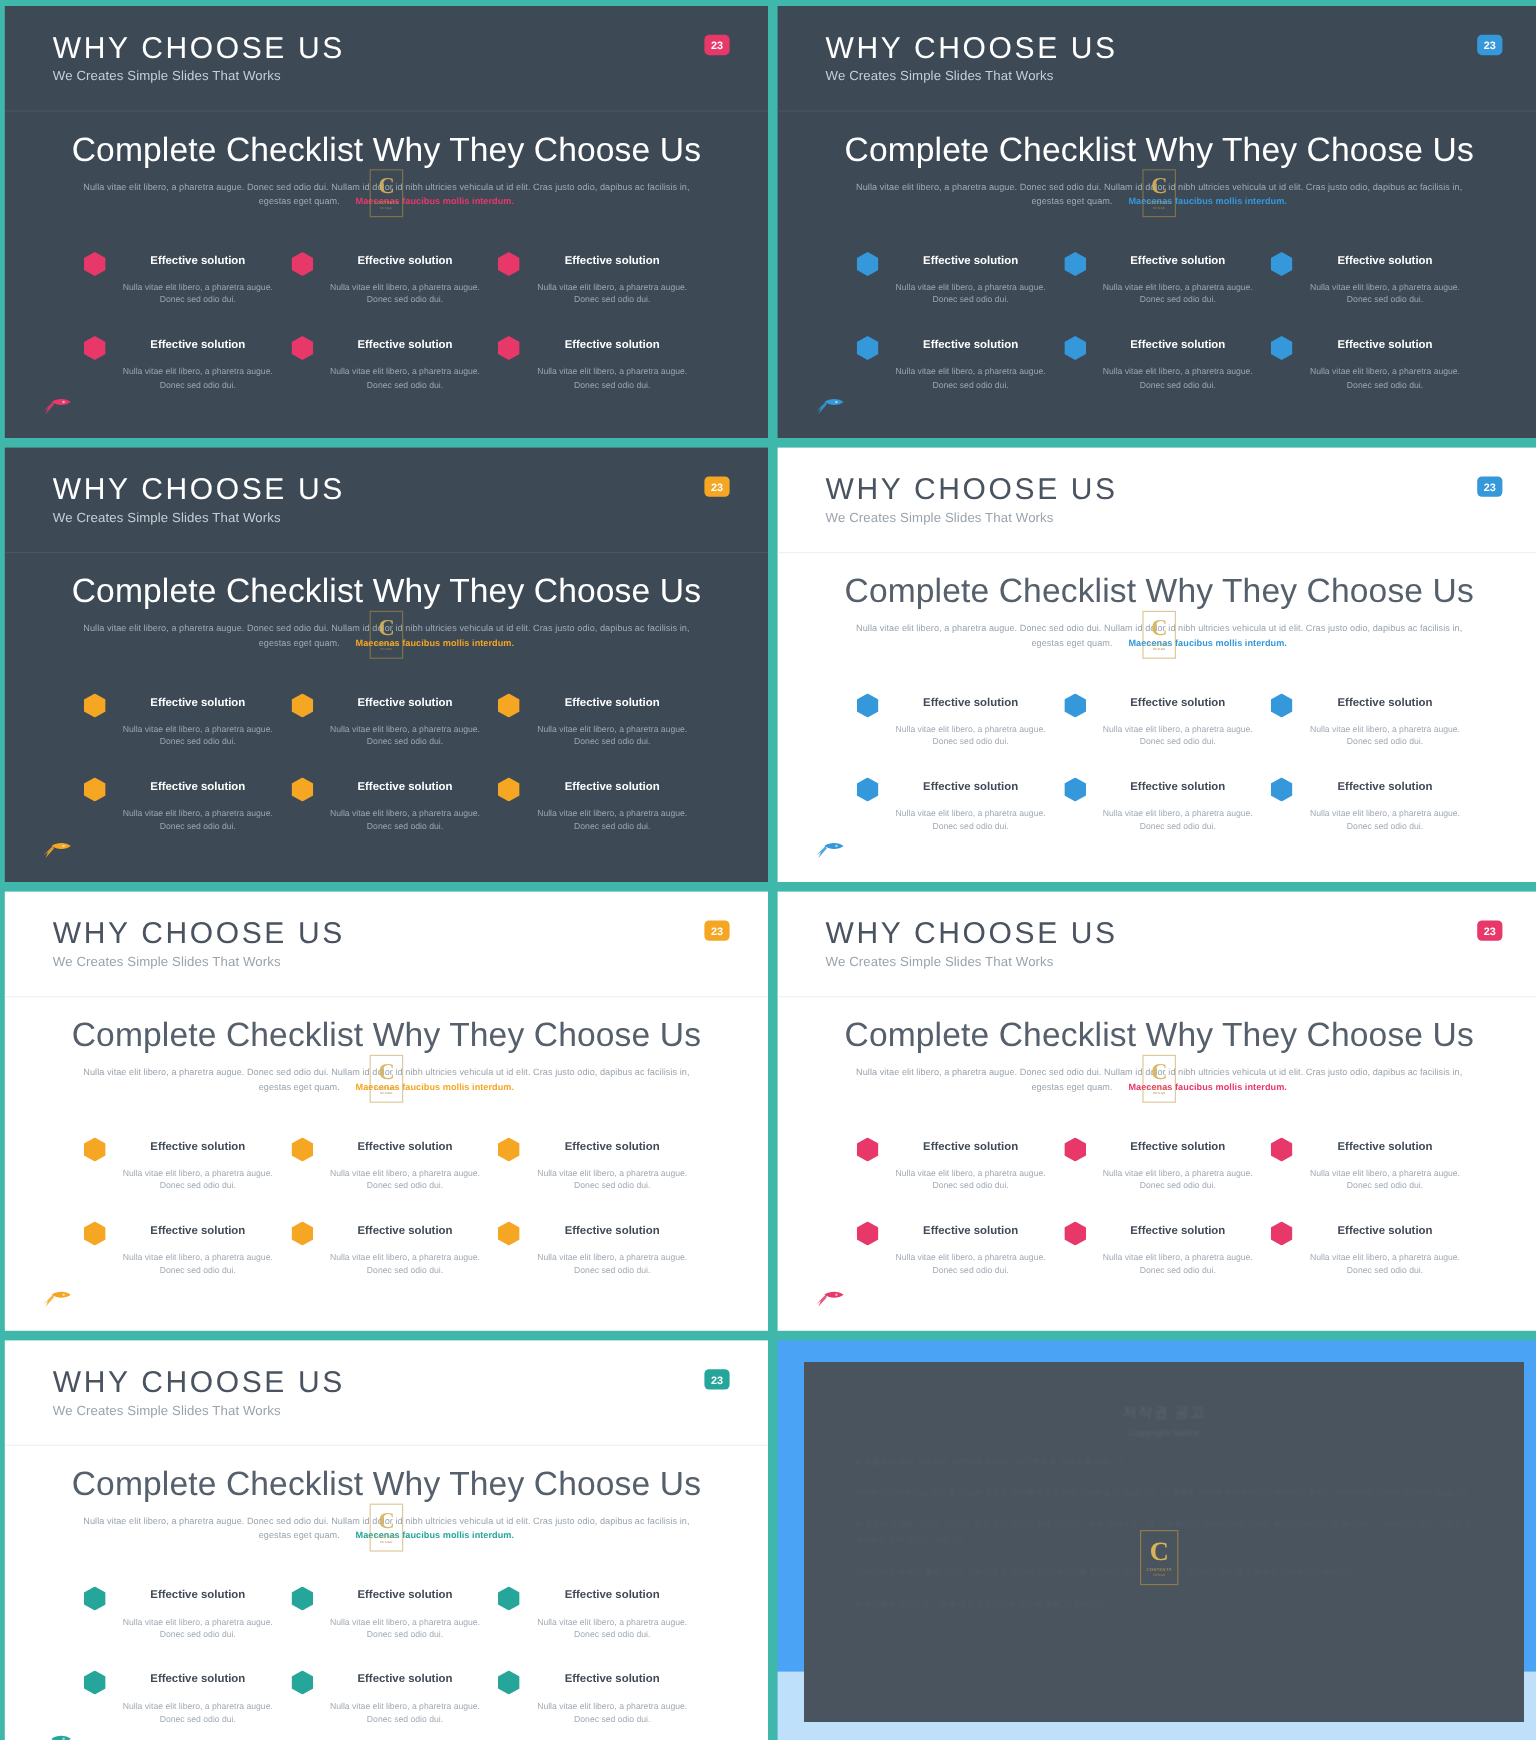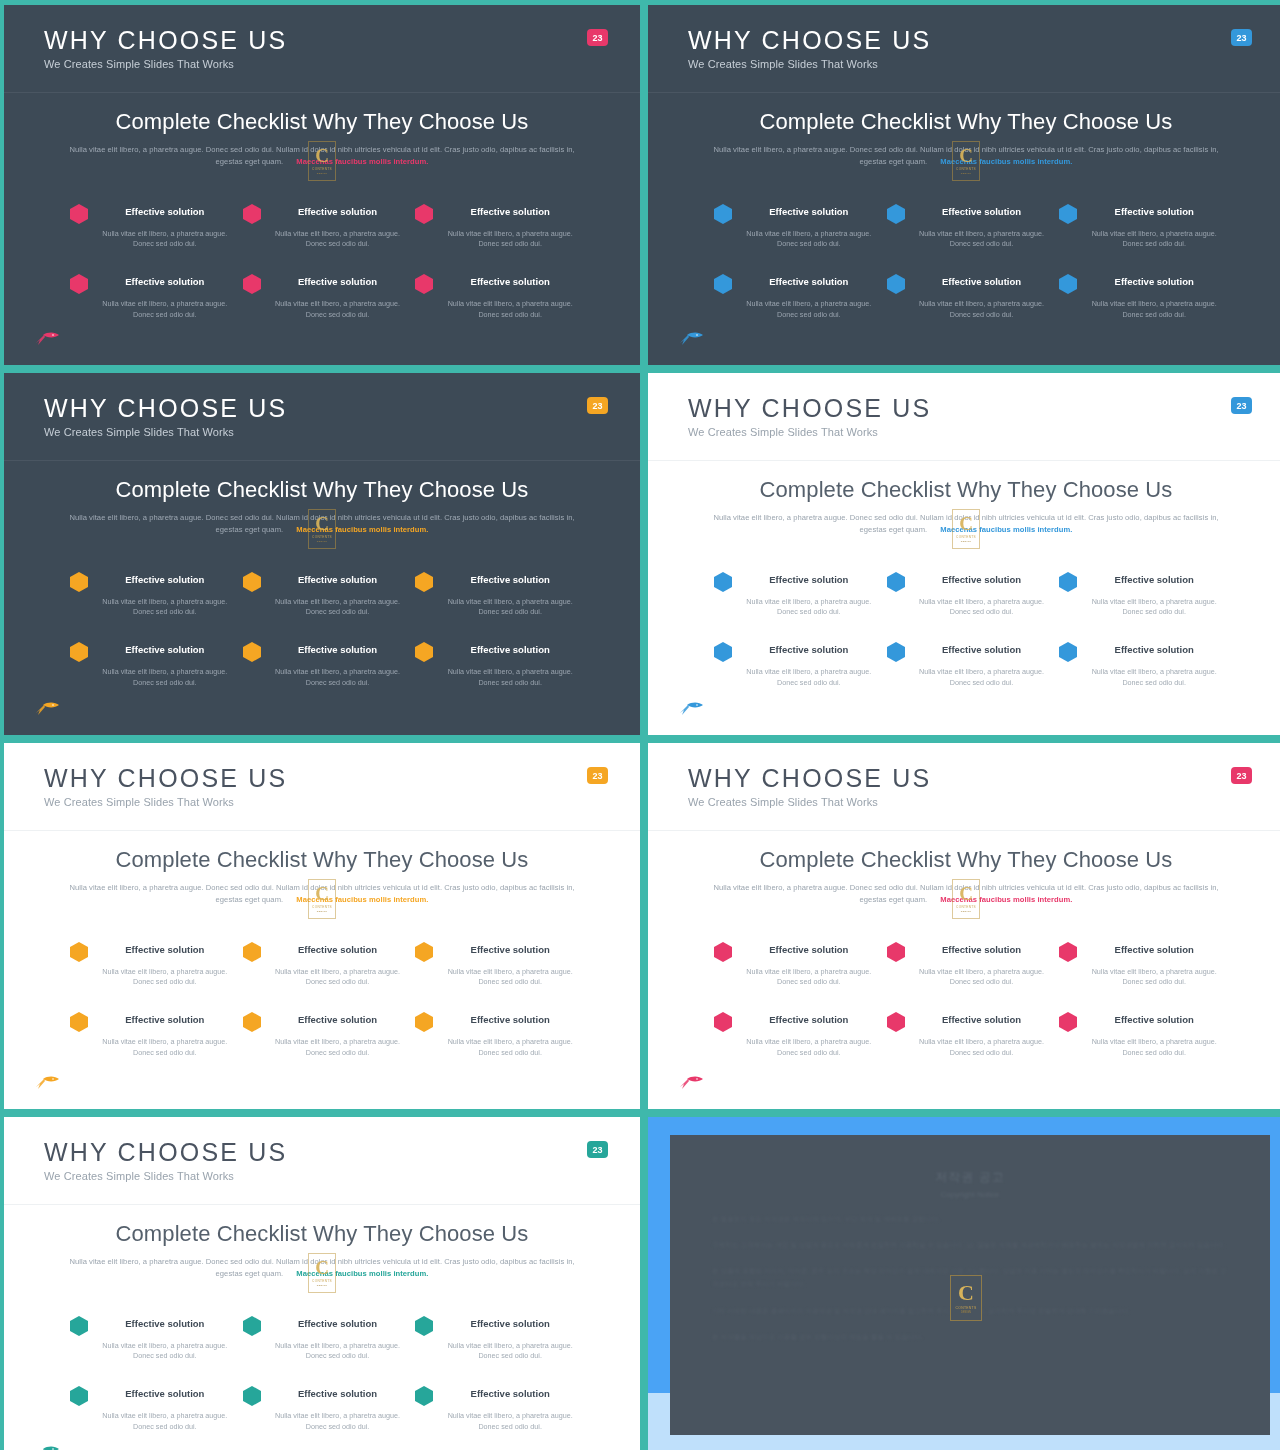--- a/index.html
+++ b/index.html
@@ -44,21 +44,21 @@
     position:absolute; top:24px; right:32px;
     width:21px; height:17px; border-radius:4px;
     color:#fff; font-size:9px; font-weight:700;
     display:flex; align-items:center; justify-content:center;
   }
 
   
   .body-wrap { position:relative; padding:16px 52px 0; }
 
   .main-head {
-    text-align:center; font-size:22px; font-weight:300; letter-spacing:.1px;
+    text-align:center; font-size:28px; font-weight:300; letter-spacing:.1px;
   }
   .slide.dark  .main-head { color:#ffffff; }
   .slide.light .main-head { color:#55606c; }
 
   .lede {
     text-align:center; font-size:7.6px; line-height:1.55; margin:9px auto 0;
     max-width:560px; letter-spacing:.05px;
   }
   .slide.dark  .lede { color:#9fa9b4; }
   .slide.light .lede { color:#9aa4ae; }

